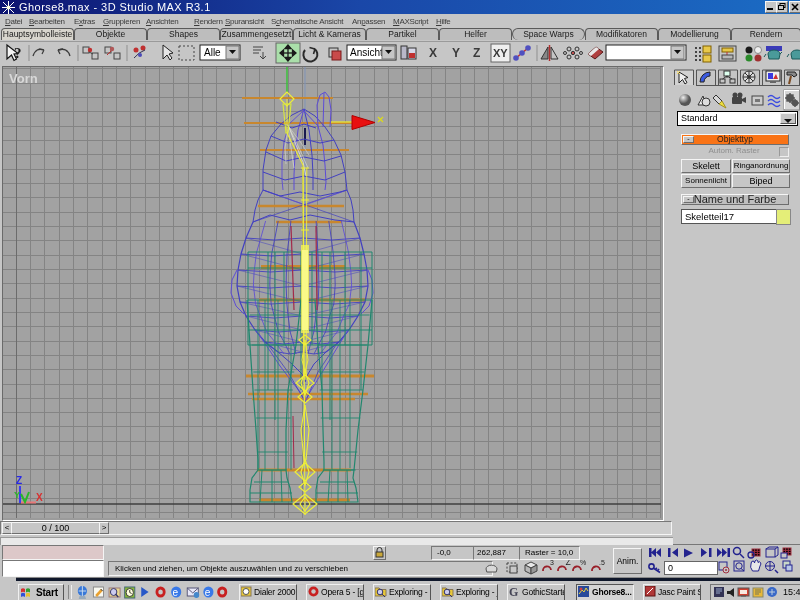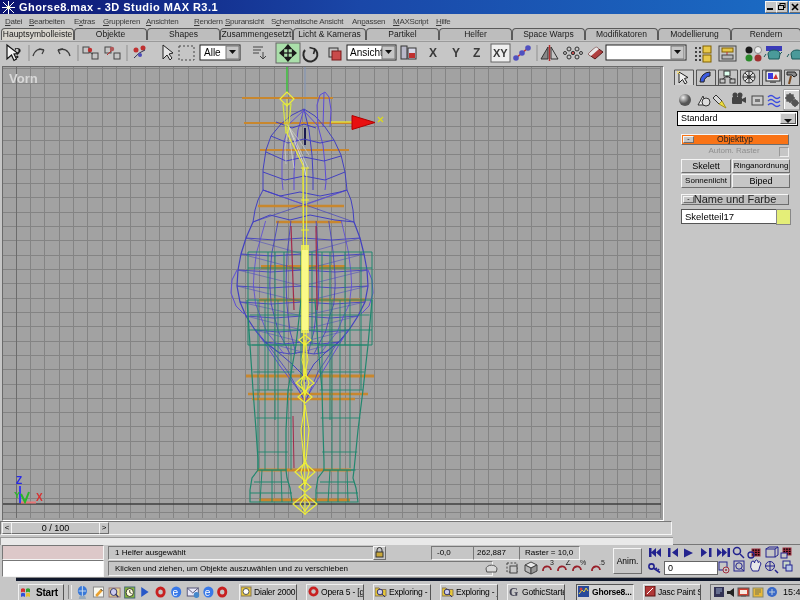--- a/index.html
+++ b/index.html
@@ -18,21 +18,21 @@
 <div class="abs" id="titlebar" style="left:0;top:0;width:800px;height:14px;background:linear-gradient(90deg,#0d1470 0%,#1a47a8 45%,#1b6cc4 100%);">
  <svg class="abs" style="left:2px;top:1px" width="13" height="13" viewBox="0 0 13 13">
   <g stroke="#fff" stroke-width="1">
         <line x1="6.5" y1="0" x2="6.5" y2="13"></line>
         <line x1="0" y1="6.5" x2="13" y2="6.5"></line>
         <line x1="1" y1="1" x2="12" y2="12"></line>
         <line x1="12" y1="1" x2="1" y2="12"></line>
       </g>
   <circle cx="6.5" cy="6.5" r="2" fill="#ffd"></circle>
  </svg>
- <span class="abs" style="left:19px;top:1px;color:#fff;font-weight:bold;font-size:11px;letter-spacing:.45px;">Ghorse8.max - 3D Studio MAX R3.1</span>
+ <span class="abs" style="left:19px;top:1px;color:#fff;font-weight:normal;font-size:11px;letter-spacing:.45px;">Ghorse8.max - 3D Studio MAX R3.1</span>
  <div class="abs raised" style="left:765px;top:1px;width:10px;height:10px;">
       <div class="abs" style="left:1px;top:6px;width:6px;height:2px;background:#000"></div>
     </div>
  <div class="abs raised" style="left:776px;top:1px;width:10px;height:10px;"><svg width="10" height="10">
         <rect x="3" y="1.5" width="5" height="4" fill="none" stroke="#000"></rect>
         <rect x="1.5" y="3.5" width="5" height="4" fill="#c6c6c6" stroke="#000"></rect>
       </svg></div>
  <div class="abs raised" style="left:789px;top:1px;width:10px;height:10px;"><svg width="10" height="10">
         <path d="M2 2 l6 6 m0 -6 l-6 6" stroke="#000" stroke-width="1.6"></path>
       </svg></div>
@@ -54,21 +54,21 @@
 
 <div class="abs" id="tabrow" style="left:0;top:28px;width:800px;height:13px;background:#c6c6c6;border-bottom:1px solid #9a9a9a;">
  <style>.tab{position:absolute;top:0;height:11px;border:1px solid #5a5a5a;border-bottom:none;border-radius:4px 4px 0 0;background:#bdbdbd;font-size:8.5px;text-align:center;line-height:11px;color:#1a1a1a;}</style>
  <div class="tab" style="left:1px;width:71px;background:#d8d5cd;">Hauptsymbolleiste</div>
  <div class="tab" style="left:74px;width:71px;">Objekte</div>
  <div class="tab" style="left:147px;width:71px;">Shapes</div>
  <div class="tab" style="left:220px;width:71px;">Zusammengesetzt</div>
  <div class="tab" style="left:293px;width:71px;">Licht &amp; Kameras</div>
  <div class="tab" style="left:366px;width:71px;">Partikel</div>
  <div class="tab" style="left:439px;width:71px;">Helfer</div>
- <div class="tab" style="left:512px;width:71px;">Space Warps</div>
+ <div class="tab" style="left:512px;width:71px;border-radius:6px;">Space Warps</div>
  <div class="tab" style="left:585px;width:71px;">Modifikatoren</div>
  <div class="tab" style="left:658px;width:71px;">Modellierung</div>
  <div class="tab" style="left:731px;width:68px;">Rendern</div>
 </div>
 
 <div class="abs" id="toolbar" style="left:0;top:42px;width:800px;height:22px;background:#c6c6c6;">
 <svg width="800" height="22" style="position:absolute;left:0;top:0">
  <g stroke="#3c3c3c" fill="none" stroke-width="1.3">
   <path d="M7 3 L7 17 L11.5 13 L14 18.5 L16.5 17 L14 12 L18 11.5 Z" fill="#f4f4f4" stroke="#111" stroke-width="1.2"></path>
   <text x="14" y="16" font-size="15" font-weight="bold" fill="#1a1a1a" stroke="none" font-family="Liberation Serif">?</text>
@@ -504,21 +504,20 @@
  <div class="abs raised btxt" style="left:2px;top:1px;width:8px;height:10px;line-height:10px;font-size:8px;">&lt;</div>
  <div class="abs raised btxt" style="left:11px;top:1px;width:87px;height:10px;line-height:10px;font-size:9px;">0 / 100</div>
  <div class="abs raised btxt" style="left:99px;top:1px;width:8px;height:10px;line-height:10px;font-size:8px;">&gt;</div>
 </div>
 
 <div class="abs" id="trackbar" style="left:0;top:537px;width:672px;height:9px;background:#e9e9e9;border:1px solid #999;border-right:none;"></div>
 
 <div class="abs" id="statusbar" style="left:0;top:545px;width:800px;height:33px;background:#c6c6c6;">
  <div class="abs sunken" style="left:2px;top:0;width:100px;height:13px;background:#ddc8c9;"></div>
  <div class="abs sunken" style="left:2px;top:15px;width:100px;height:15px;background:#fff;"></div>
- <div class="abs sunken" style="left:108px;top:1px;width:262px;height:12px;background:#c6c6c6;font-size:8px;line-height:12px;padding-left:6px;">1 Helfer ausgewählt</div>
  <div class="abs sunken" style="left:108px;top:16px;width:377px;height:13px;background:#c6c6c6;font-size:8px;line-height:13px;padding-left:6px;">Klicken und ziehen, um Objekte auszuwählen und zu verschieben</div>
  <div class="abs raised" style="left:373px;top:1px;width:11px;height:12px;"><svg width="11" height="12">
         <path d="M3 5 v-2 a2.5 2.5 0 0 1 5 0 v2" fill="none" stroke="#333"></path>
         <rect x="2" y="5" width="7" height="5" fill="#caa83a" stroke="#333"></rect>
       </svg></div>
  <div class="abs sunken" style="left:386px;top:1px;width:42px;height:12px;background:#c6c6c6;font-size:8px;line-height:12px;padding-left:5px;margin-left:48px;">26,647</div>
  <div class="abs sunken" style="left:431px;top:1px;width:39px;height:12px;background:#c6c6c6;font-size:8px;line-height:12px;padding-left:5px;">-0,0</div>
  <div class="abs sunken" style="left:473px;top:1px;width:43px;height:12px;background:#c6c6c6;font-size:8px;line-height:12px;padding-left:3px;">262,887</div>
  <div class="abs sunken" style="left:519px;top:1px;width:54px;height:12px;background:#c6c6c6;font-size:8px;line-height:12px;padding-left:5px;">Raster = 10,0</div>
  <div class="abs raised btxt" style="left:613px;top:3px;width:27px;height:24px;line-height:24px;font-size:8.5px;">Anim.</div>

